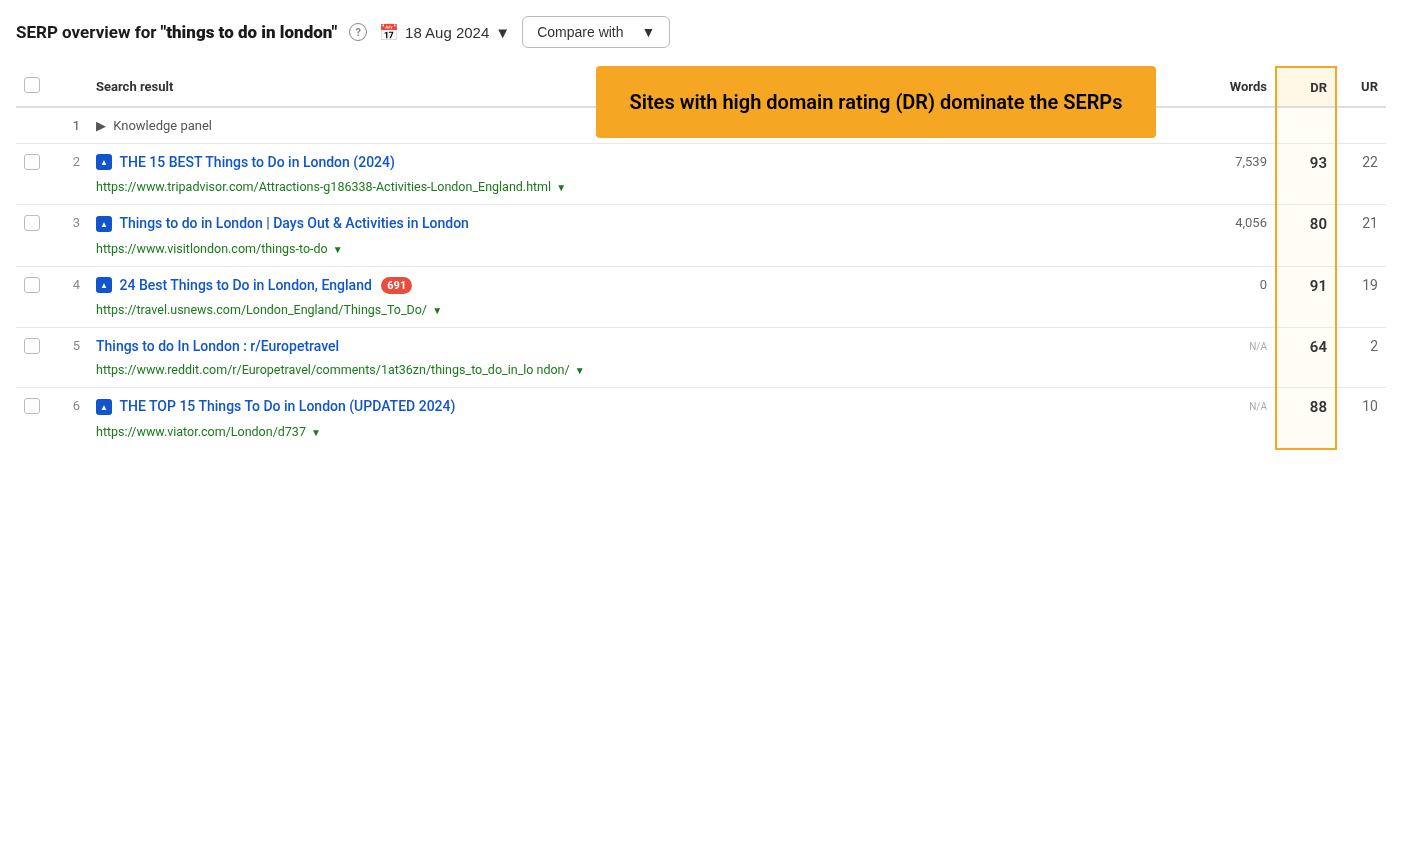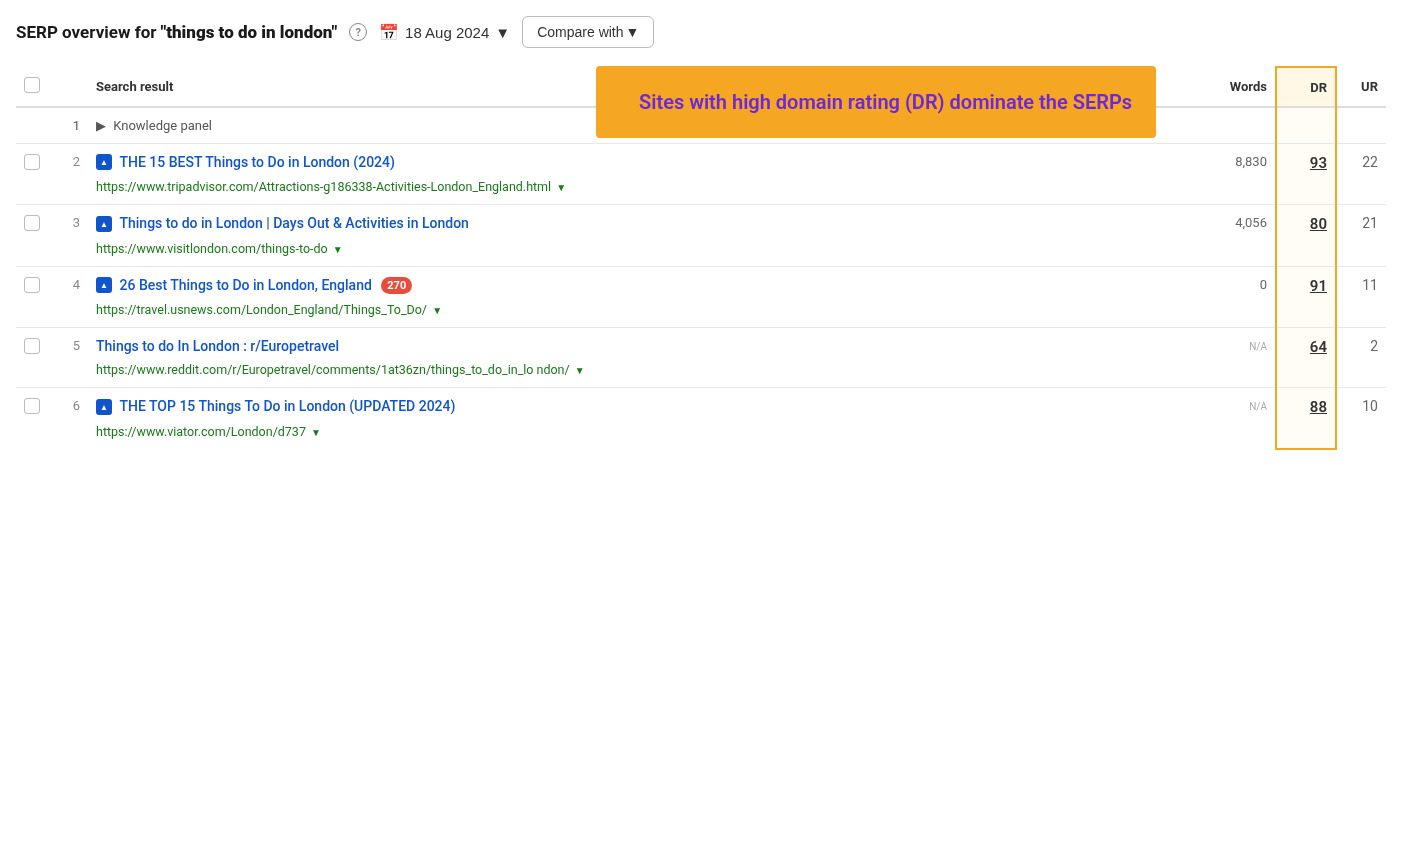--- a/index.html
+++ b/index.html
@@ -59,36 +59,36 @@
     .compare-btn {
       border: 1.5px solid #bbb;
       border-radius: 6px;
       padding: 7px 14px;
       background: #fff;
       cursor: pointer;
       font-size: 14px;
       color: #333;
       display: flex;
       align-items: flex-start;
-      gap: 2px;
+      gap: 18px;
     }
 
     
     .callout-wrapper {
       position: relative;
     }
     .callout {
       position: absolute;
       top: 0;
       left: 580px;
       background: #F5A623;
-      color: #6d28d9;
+      color: #000000;
       font-size: 20px;
       font-weight: 600;
-      text-align: right;
+      text-align: center;
       padding: 22px 24px;
       border-radius: 4px;
       line-height: 1.4;
       width: 560px;
       z-index: 10;
     }
 
     
     .serp-table {
       width: 100%;
@@ -220,21 +220,20 @@
 
     .na-text {
       color: #aaa;
       font-size: 10px;
     }
 
     .dr-value {
       font-size: 15px;
       font-weight: 600;
       color: #333;
-      text-decoration: underline;
     }
   </style>
 </head>
 <body>
 
 <div class="header">
   <span class="header-title">
     <span>SERP overview for</span> <strong>"things to do in london"</strong>
   </span>
   <span class="help-icon">?</span>
@@ -298,21 +297,21 @@
         <td class="col-result">
           <div>
             <span class="result-icon"></span>
             <a class="result-link">THE 15 BEST Things to Do in London (2024)</a>
           </div>
           <span class="result-url">
             https://www.tripadvisor.com/Attractions-g186338-Activities-London_England.html
             <span class="dropdown-arrow">▼</span>
           </span>
         </td>
-        <td class="col-words">8,830</td>
+        <td class="col-words">7,539</td>
         <td class="col-dr dr-col"><span class="dr-value">93</span></td>
         <td class="col-ur">22</td>
       </tr>
 
       <tr>
         <td class="col-checkbox">
           <span class="checkbox"></span>
         </td>
         <td class="col-num">3</td>
         <td class="col-result">
@@ -331,31 +330,31 @@
       </tr>
 
       <tr>
         <td class="col-checkbox">
           <span class="checkbox"></span>
         </td>
         <td class="col-num">4</td>
         <td class="col-result">
           <div>
             <span class="result-icon"></span>
-            <a class="result-link">26 Best Things to Do in London, England</a>
-            <span class="badge">270</span>
+            <a class="result-link">24 Best Things to Do in London, England</a>
+            <span class="badge">691</span>
           </div>
           <span class="result-url">
             https://travel.usnews.com/London_England/Things_To_Do/
             <span class="dropdown-arrow">▼</span>
           </span>
         </td>
         <td class="col-words">0</td>
         <td class="col-dr dr-col"><span class="dr-value">91</span></td>
-        <td class="col-ur">11</td>
+        <td class="col-ur">19</td>
       </tr>
 
       <tr>
         <td class="col-checkbox">
           <span class="checkbox"></span>
         </td>
         <td class="col-num">5</td>
         <td class="col-result">
           <div>
             <a class="result-link">Things to do In London : r/Europetravel</a>

